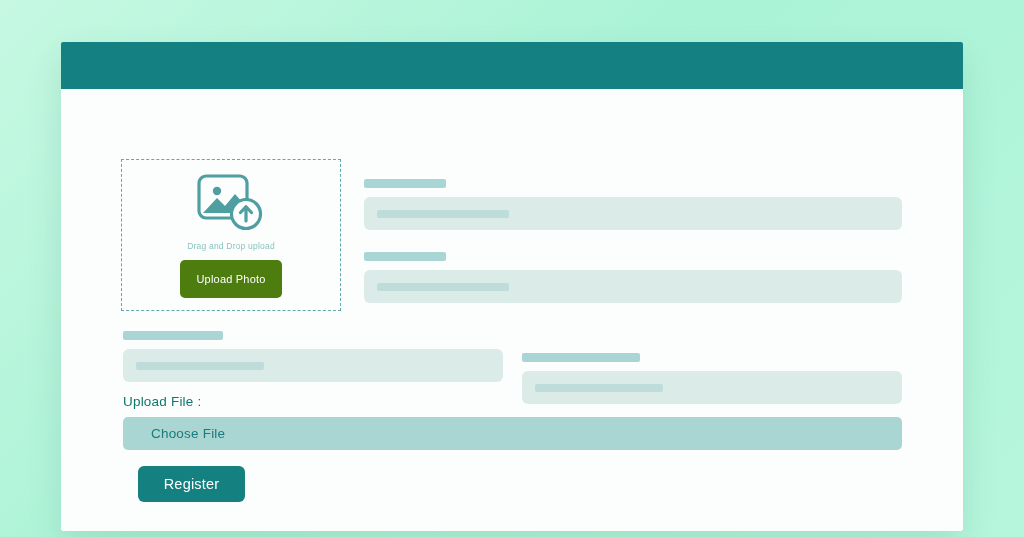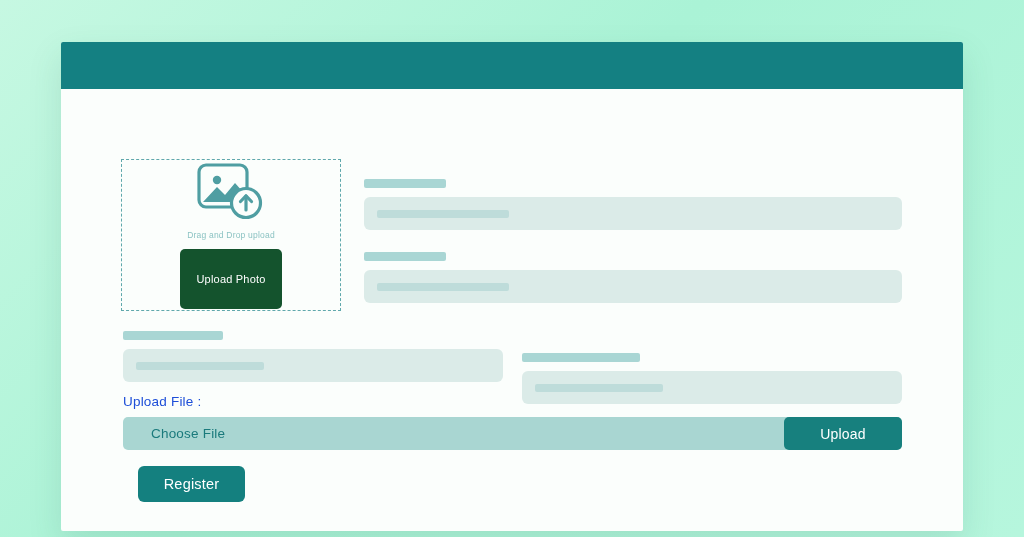--- a/index.html
+++ b/index.html
@@ -59,27 +59,27 @@
 
   .dz-caption {
     margin-top: 7px;
     font-size: 8.5px;
     color: #8cc3c3;
     letter-spacing: 0.2px;
   }
 
   .upload-photo-btn {
     margin-top: 9px;
-    background: #14532d;
+    background: #4d7c0f;
     color: #ffffff;
     border: none;
     border-radius: 5px;
     font-size: 11px;
     font-family: "Liberation Sans", sans-serif;
-    padding: 24px 16px;
+    padding: 13px 16px;
     cursor: pointer;
     letter-spacing: 0.2px;
   }
 
   
   .skeleton-col {
     position: absolute;
     left: 303px;
     top: 90px;
     width: 538px;
@@ -123,21 +123,21 @@
   
   .upload-section {
     position: absolute;
     left: 62px;
     top: 305px;
     width: 779px;
   }
 
   .upload-label {
     font-size: 13.5px;
-    color: #1d4ed8;
+    color: #0f766e;
     letter-spacing: 0.2px;
   }
 
   .upload-bar {
     margin-top: 8px;
     height: 33px;
     background: #a9d6d2;
     border-radius: 5px;
     display: flex;
     align-items: center;
@@ -236,20 +236,19 @@
         <div class="sk-input">
           <div class="sk-value" style="width:128px"></div>
         </div>
       </div>
     </div>
 
     <div class="upload-section">
       <div class="upload-label">Upload File :</div>
       <div class="upload-bar">
         <span class="choose-file-text">Choose File</span>
-        <button class="upload-btn">Upload</button>
       </div>
     </div>
 
     <button class="register-btn">Register</button>
 
   </div>
 </div>
 
 </body></html>

